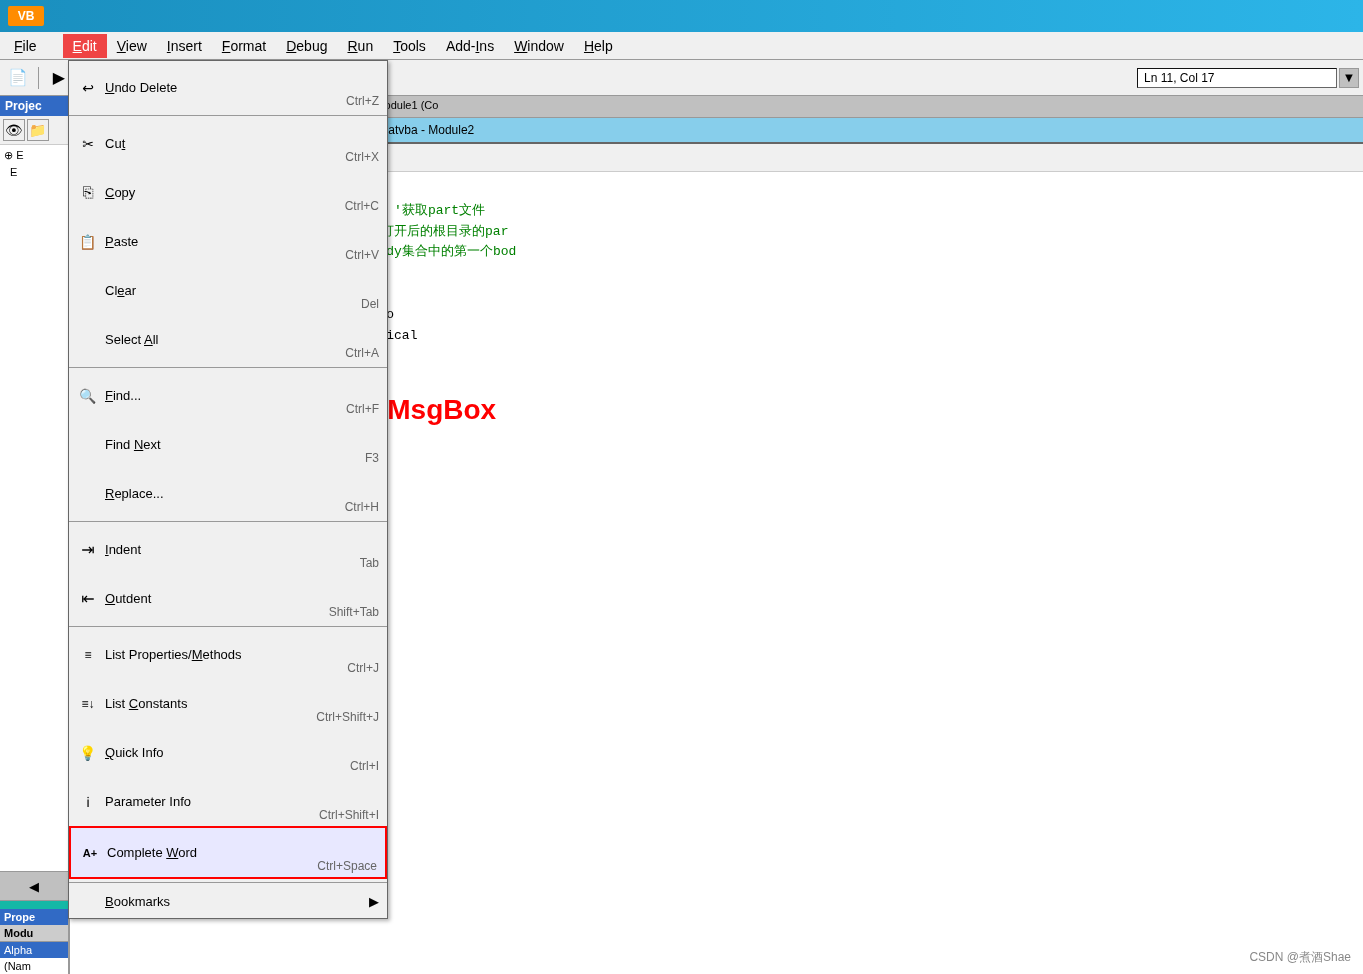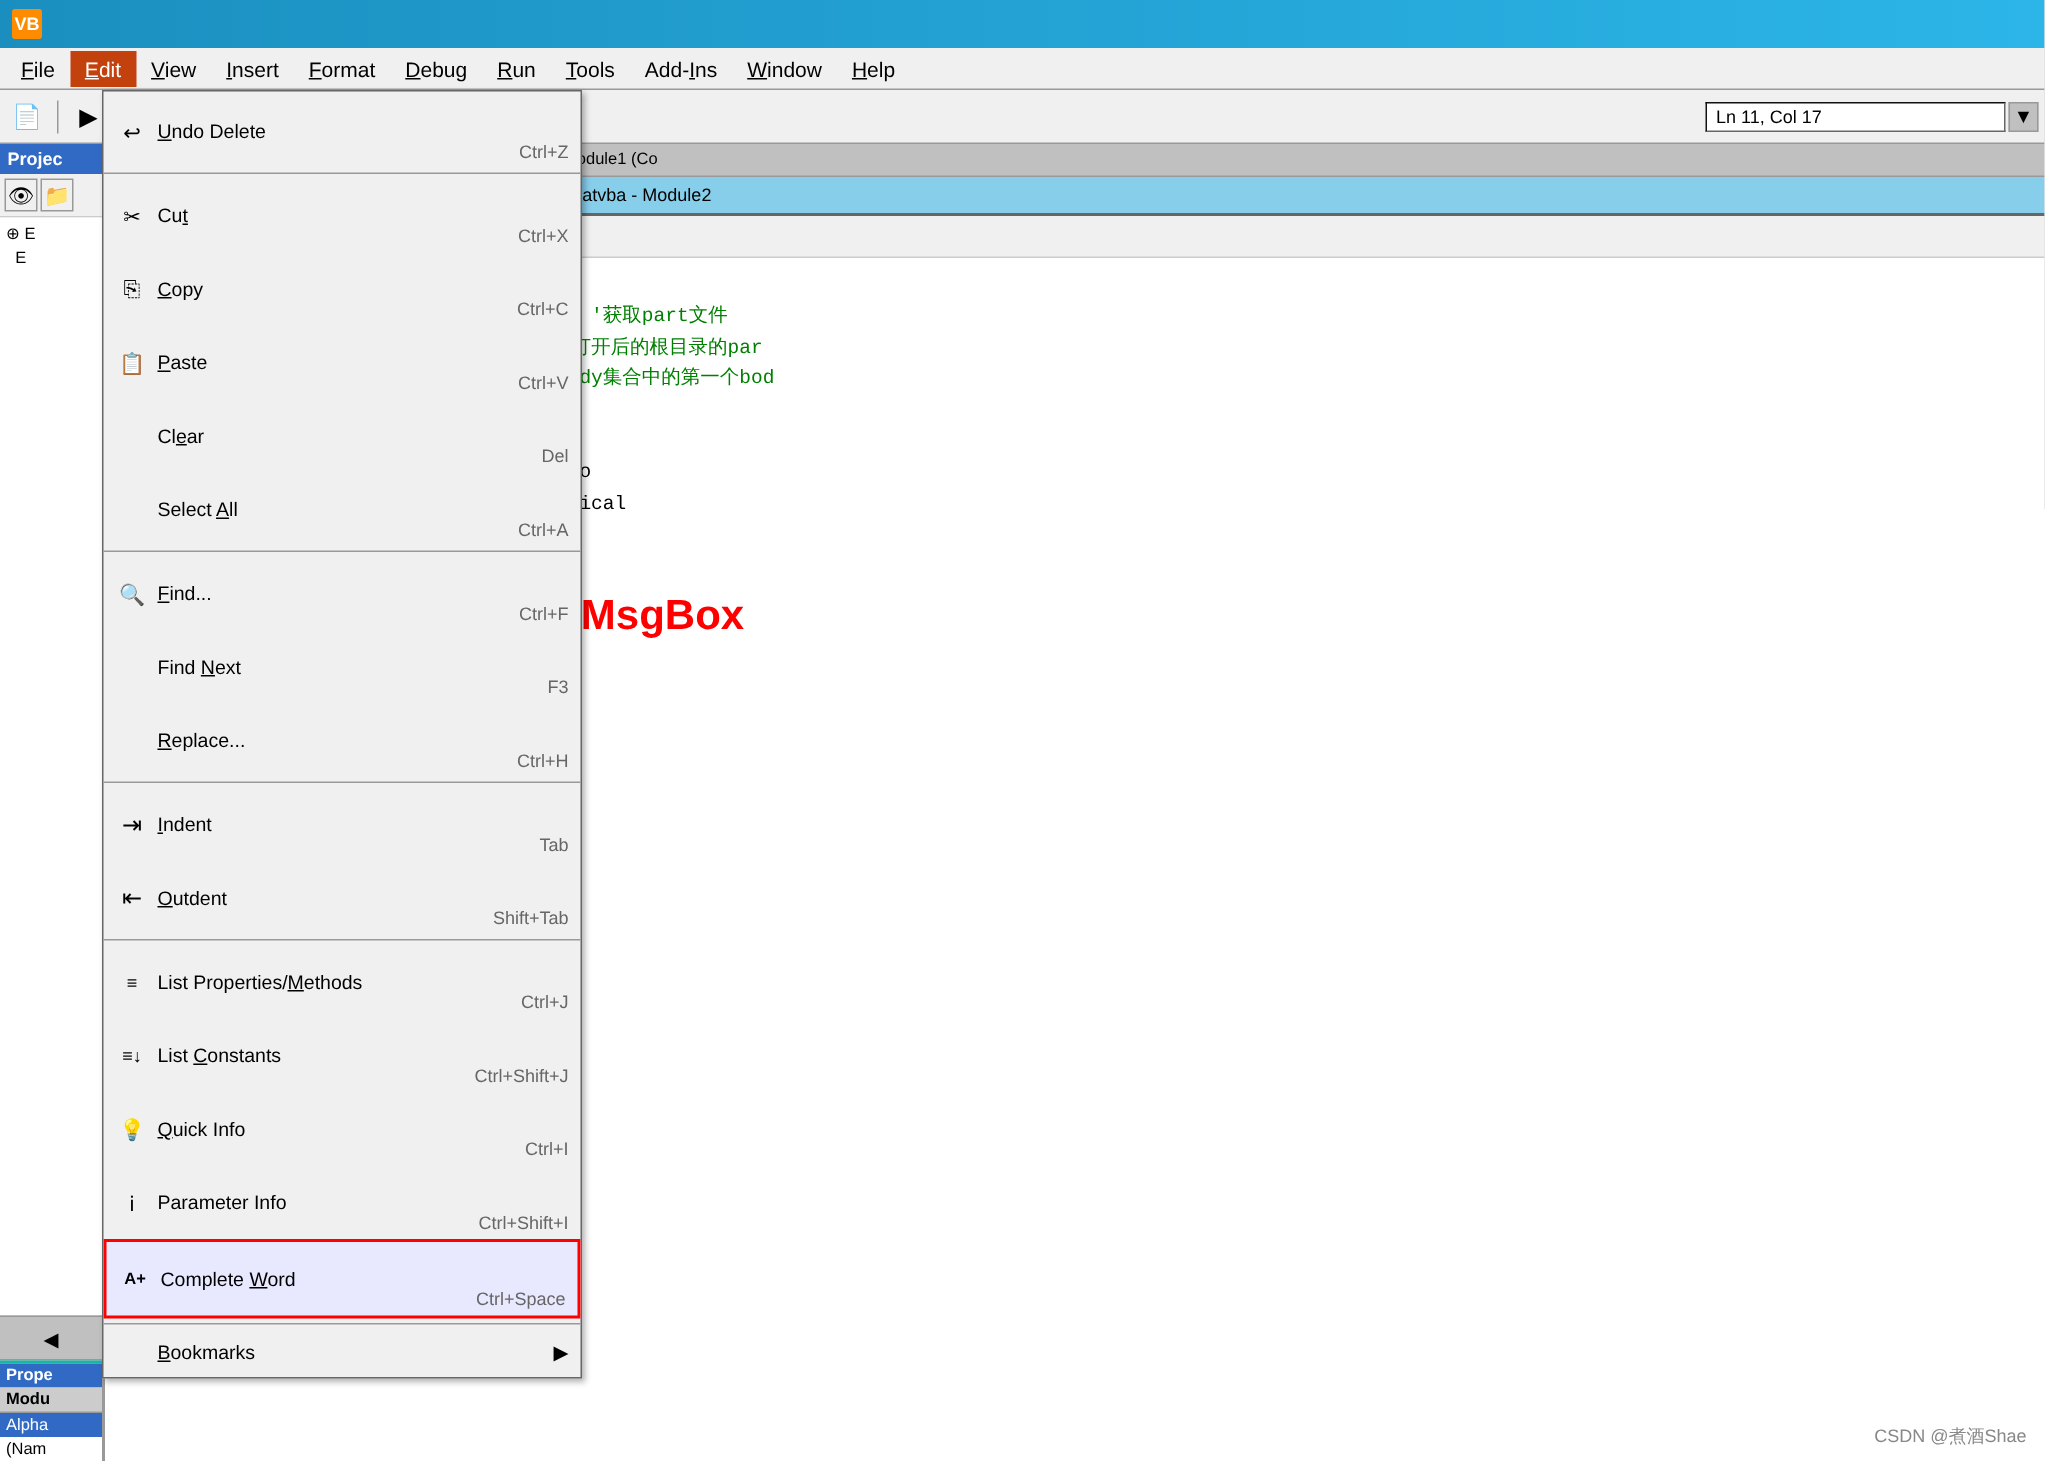--- a/index.html
+++ b/index.html
@@ -17,21 +17,21 @@
       background: linear-gradient(to right, #1a8fbf, #2cb5e8);
       color: white;
       height: 32px;
       display: flex;
       align-items: center;
       padding: 0 8px;
       font-size: 14px;
       font-weight: bold;
     }
     #title-bar .title-icon {
-      width: 20px;
+      width: 36px;
       height: 20px;
       margin-right: 8px;
       background: #ff8c00;
       border-radius: 2px;
       display: flex; align-items: center; justify-content: center;
       font-size: 12px; color: white; font-weight: bold;
     }
 
     
     #menu-bar {
@@ -41,22 +41,23 @@
       align-items: center;
       border-bottom: 1px solid #999;
       padding: 0 4px;
     }
     .menu-item {
       padding: 4px 10px;
       cursor: pointer;
       font-size: 14px;
     }
     .menu-item:hover, .menu-item.active {
-      background: #c2410c;
+      background: #ef4444;
       color: white;
+      margin-left: 16px;
     }
     .menu-item .underline { text-decoration: underline; }
 
     
     #toolbar {
       background: #f0f0f0;
       height: 36px;
       display: flex;
       align-items: center;
       padding: 0 4px;
@@ -120,21 +121,21 @@
     .left-tree-area {
       flex: 1;
       background: white;
       overflow: hidden;
       padding: 2px;
       font-size: 11px;
     }
     .tree-item { padding: 2px; cursor: pointer; }
 
     #left-bottom {
-      border-top: 2px solid #14b8a6;
+      border-top: 8px solid #14b8a6;
     }
     .panel-header {
       background: #316ac5;
       color: white;
       padding: 2px 4px;
       font-size: 11px;
       font-weight: bold;
     }
     .panel-sub-header {
       background: #ccc;

